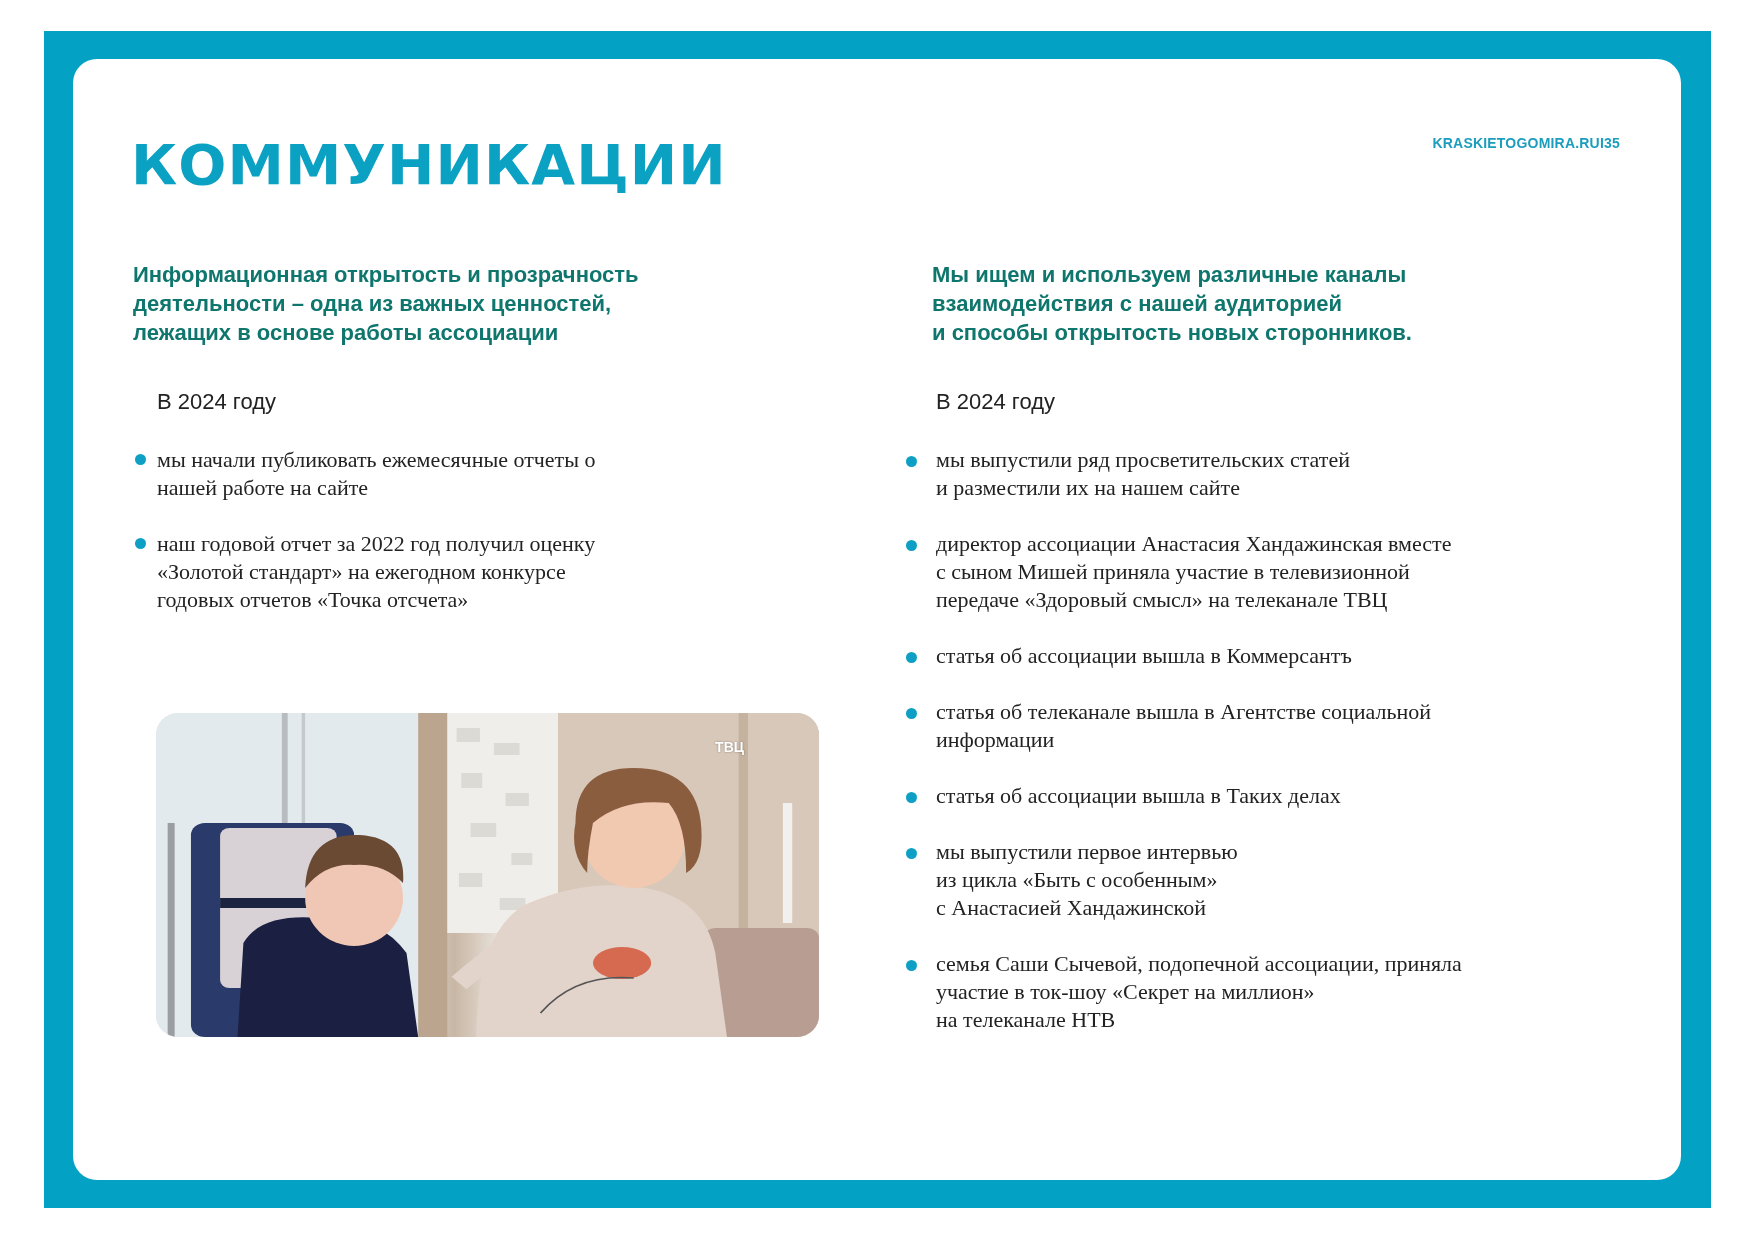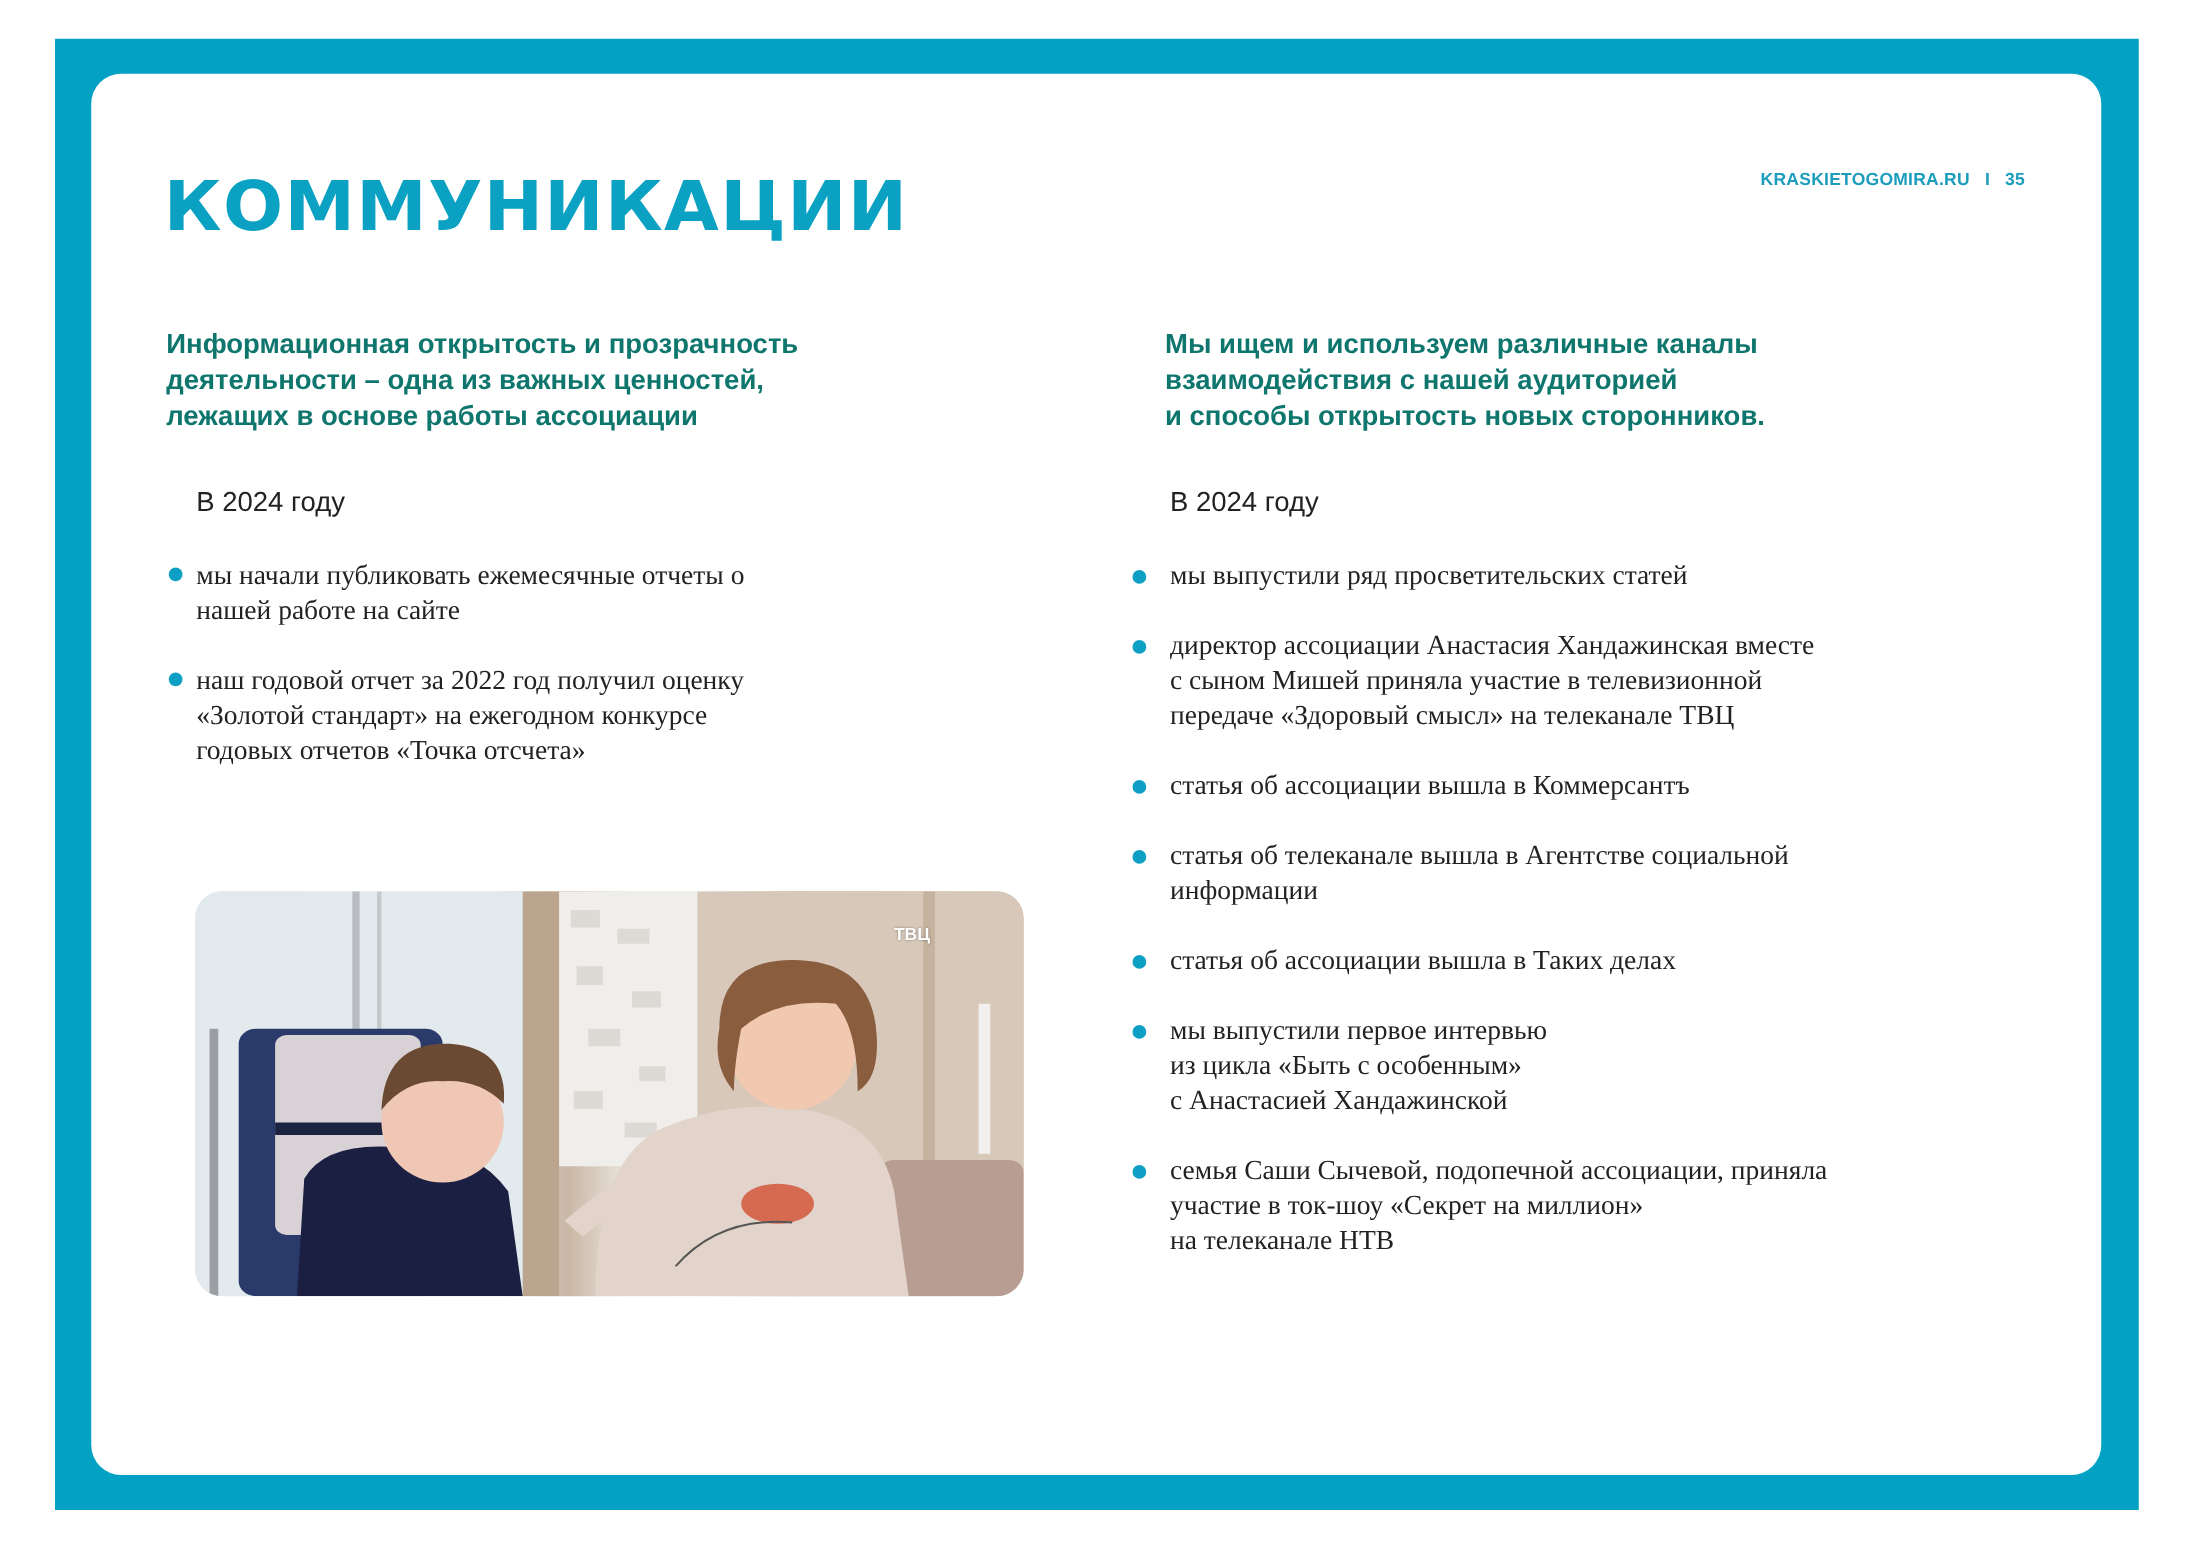--- a/index.html
+++ b/index.html
@@ -21,21 +21,21 @@
     font-family: "DejaVu Sans", sans-serif;
     font-size: 55px; font-weight: bold; letter-spacing: 1px;
     color: #0aa1c2; line-height: 66px;
     text-transform: uppercase;
     transform: scaleX(1.03); transform-origin: left center;
   }
   .pagemeta {
     position: absolute; right: 135px; top: 135px;
     font-family: "Liberation Sans", sans-serif;
     font-size: 14px; font-weight: bold; color: #1c9dbd; letter-spacing: 0.2px;
-    display: flex; gap: 12px; align-items: center; text-align: right;
+    display: flex; align-items: center; text-align: right;
   }
   .pagemeta .sep { font-weight: bold; }
   .heading {
     position: absolute; top: 260px;
     font-family: "Liberation Sans", sans-serif;
     font-size: 22px; font-weight: bold; color: #0f766e; line-height: 29px;
   }
   .heading div { white-space: nowrap; }
   .h-left { left: 133px; }
   .h-right { left: 932px; }
@@ -156,20 +156,21 @@
 <div class="heading h-right">
   <div>Мы ищем и используем различные каналы</div>
   <div>взаимодействия с нашей аудиторией</div>
   <div>и способы открытость новых сторонников.</div>
 </div>
 <div class="year y-right">В 2024 году</div>
 <ul class="list l-right">
   <li>
     <span class="bullet"></span>
     <span class="line">мы выпустили ряд просветительских статей</span>
+    <span class="line">и разместили их на нашем сайте</span>
   </li>
   <li>
     <span class="bullet"></span>
     <span class="line">директор ассоциации Анастасия Хандажинская вместе</span>
     <span class="line">с сыном Мишей приняла участие в телевизионной</span>
     <span class="line">передаче «Здоровый смысл» на телеканале ТВЦ</span>
   </li>
   <li>
     <span class="bullet"></span>
     <span class="line">статья об ассоциации вышла в Коммерсантъ</span>

